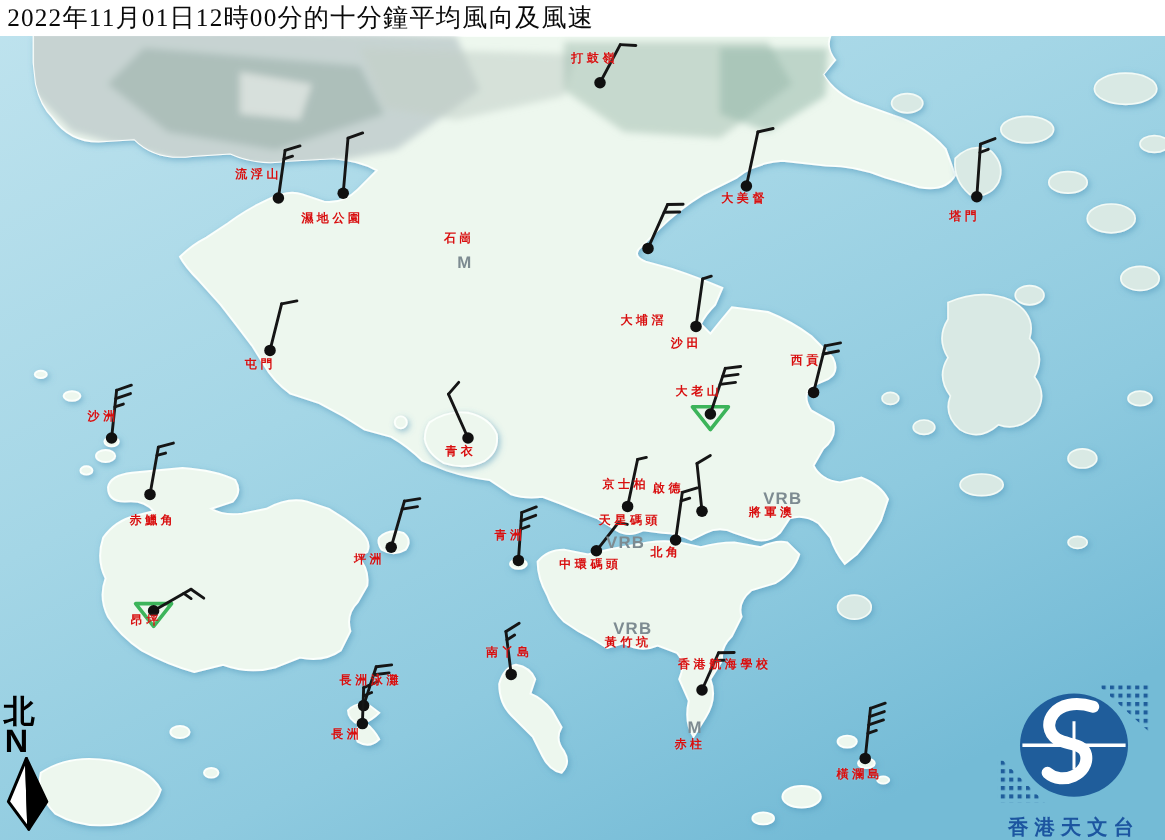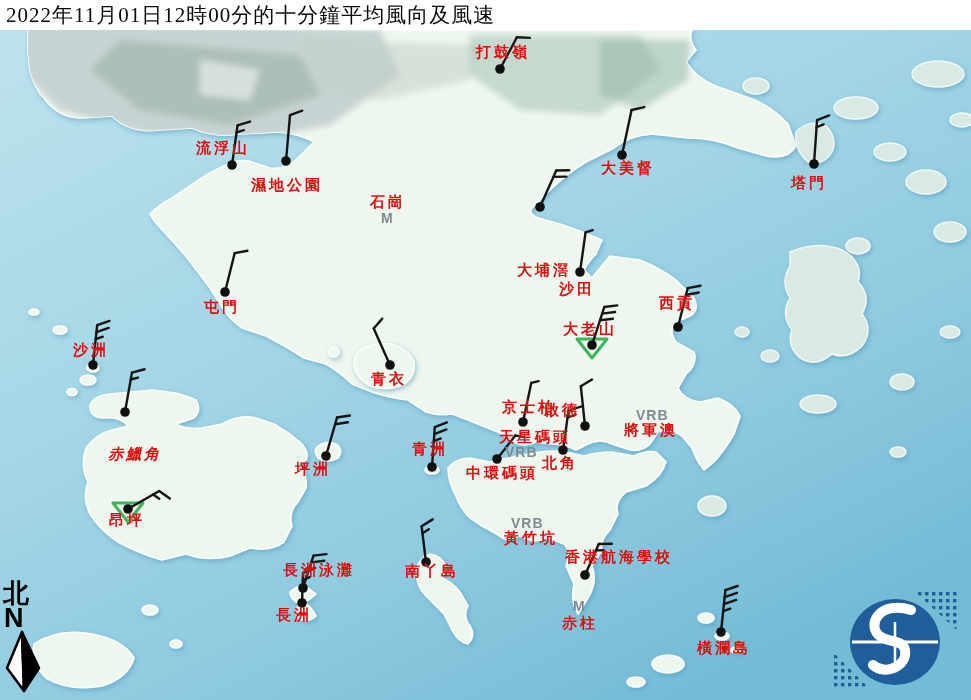--- a/index.html
+++ b/index.html
@@ -6,21 +6,21 @@
   .stage{position:relative;width:971px;height:700px;overflow:hidden;background:#ffffff;
          font-family:"Liberation Sans",sans-serif;}
   .titlebar{position:absolute;left:0;top:0;width:100%;height:30px;background:#ffffff;z-index:6;
             display:flex;align-items:center;}
   .titlebar span{font-family:"Liberation Serif","DejaVu Serif",serif;font-size:21px;color:#0a0a0a;
             padding-left:6px;letter-spacing:1px;white-space:nowrap;}
   svg.map{position:absolute;left:0;top:0;z-index:1;}
   #labels{position:absolute;left:0;top:0;width:100%;height:100%;z-index:4;pointer-events:none;}
   .st-label{position:absolute;color:var(--label-red,#d80f0f);
             font-family:"Liberation Serif","DejaVu Serif",serif;
-            font-weight:700;font-size:15px;letter-spacing:3px;line-height:1.05;white-space:nowrap;
+            font-weight:700;font-size:10px;letter-spacing:3px;line-height:1.05;white-space:nowrap;
             text-shadow:0 0 2px rgba(255,255,255,.25);}
   .st-marker{position:absolute;color:var(--marker-gray,#7d8b91);font-weight:700;font-size:14px;
             letter-spacing:1px;line-height:1;white-space:nowrap;}
   .compass{position:absolute;left:3px;top:580px;z-index:5;color:#000;}
   .compass .zh{font-family:"Liberation Serif","DejaVu Serif",serif;font-size:26px;font-weight:700;line-height:1.05;}
   .compass .en{font-family:"Liberation Sans",sans-serif;font-size:27px;font-weight:800;line-height:.85;margin-left:1px;}
   .logo{position:absolute;right:6px;bottom:0;width:140px;text-align:center;z-index:5;}
   .logo .zh{color:#1c55a0;font-weight:700;font-size:17px;letter-spacing:5px;line-height:1.15;}
   .logo .en{color:#133f7d;font-weight:700;font-size:10.5px;letter-spacing:.2px;line-height:1.2;}
 </style>
@@ -276,21 +276,21 @@
 
   <div id="labels">
       <div class="st-label" style="left: 196px; top: 141px;">流浮山</div>
       <div class="st-label" style="left: 251px; top: 178px;">濕地公園</div>
       <div class="st-label" style="left: 476px; top: 45px;">打鼓嶺</div>
       <div class="st-label" style="left: 601px; top: 161px;">大美督</div>
       <div class="st-label" style="left: 517px; top: 215px; margin-top: 48px;">大埔滘</div>
       <div class="st-label" style="left: 791px; top: 176px;">塔門</div>
       <div class="st-label" style="left: 204px; top: 300px;">屯門</div>
       <div class="st-label" style="left: 73px; top: 343px;">沙洲</div>
-      <div class="st-label" style="left: 108px; top: 447px; font-style: italic;">赤鱲角</div>
+      <div class="st-label" style="left: 108px; top: 430px;">赤鱲角</div>
       <div class="st-label" style="left: 371px; top: 372px;">青衣</div>
       <div class="st-label" style="left: 559px; top: 282px;">沙田</div>
       <div class="st-label" style="left: 659px; top: 296px;">西貢</div>
       <div class="st-label" style="left: 563px; top: 322px;">大老山</div>
       <div class="st-label" style="left: 502px; top: 400px;">京士柏</div>
       <div class="st-label" style="left: 544px; top: 403px;">啟德</div>
       <div class="st-label" style="left: 542px; top: 456px;">北角</div>
       <div class="st-label" style="left: 499px; top: 430px;">天星碼頭</div>
       <div class="st-marker" style="left: 505px; top: 445px;">VRB</div>
       <div class="st-label" style="left: 466px; top: 466px;">中環碼頭</div>
@@ -298,21 +298,21 @@
       <div class="st-marker" style="left: 636px; top: 408px;">VRB</div>
       <div class="st-label" style="left: 504px; top: 531px;">黃竹坑</div>
       <div class="st-marker" style="left: 511px; top: 516px;">VRB</div>
       <div class="st-label" style="left: 370px; top: 195px;">石崗</div>
       <div class="st-marker" style="left: 381px; top: 211px;">M</div>
       <div class="st-label" style="left: 562px; top: 616px;">赤柱</div>
       <div class="st-marker" style="left: 573px; top: 599px;">M</div>
       <div class="st-label" style="left: 412px; top: 442px;">青洲</div>
       <div class="st-label" style="left: 295px; top: 462px;">坪洲</div>
       <div class="st-label" style="left: 109px; top: 513px;">昂坪</div>
-      <div class="st-label" style="left: 405px; top: 540px; margin-top: 24px;">南丫島</div>
+      <div class="st-label" style="left: 405px; top: 540px;">南丫島</div>
       <div class="st-label" style="left: 283px; top: 563px;">長洲泳灘</div>
       <div class="st-label" style="left: 276px; top: 608px;">長洲</div>
       <div class="st-label" style="left: 565px; top: 550px;">香港航海學校</div>
       <div class="st-label" style="left: 697px; top: 641px;">橫瀾島</div>
     </div>
 
   <div class="compass">
     <div class="zh">北</div>
     <div class="en">N</div>
     <svg width="42" height="64" viewBox="0 0 42 64">
@@ -328,14 +328,15 @@
           <rect width="3.4" height="3.4" fill="#1f5d9b"></rect>
         </pattern>
       </defs>
       <polygon points="88,0 132,0 132,40" fill="url(#ht)"></polygon>
       <polygon points="4,58 44,98 4,98" fill="url(#ht)"></polygon>
       <ellipse cx="68" cy="50" rx="45" ry="43" fill="#1f5d9b"></ellipse>
       <line x1="25" y1="50" x2="111" y2="50" stroke="#ffffff" stroke-width="3"></line>
       <line x1="68" y1="30" x2="68" y2="70" stroke="#ffffff" stroke-width="2.5"></line>
       <path d="M84,18 C52,8 38,34 54,45 C62,50 76,48 78,58 C81,74 58,84 46,73" fill="none" stroke="#ffffff" stroke-width="10" stroke-linecap="round"></path>
     </svg>
+    <div class="zh">香港天文台</div>
   </div>
 </div>
 
 </body></html>

